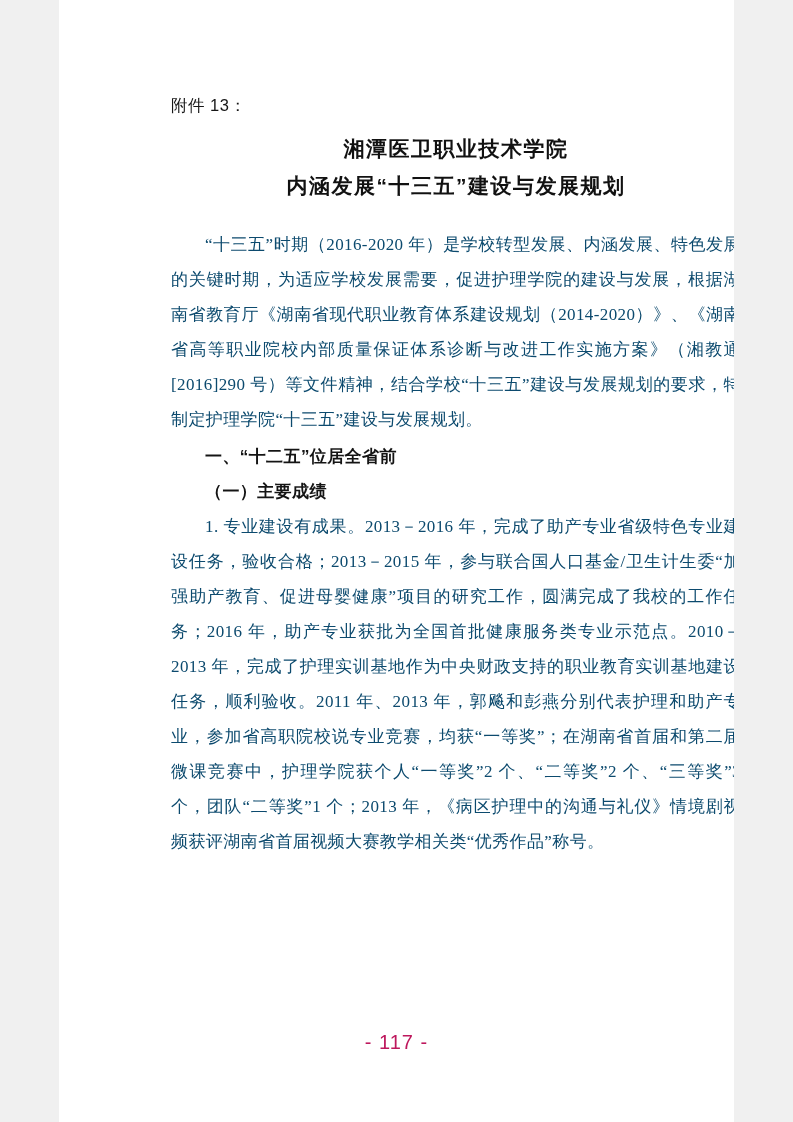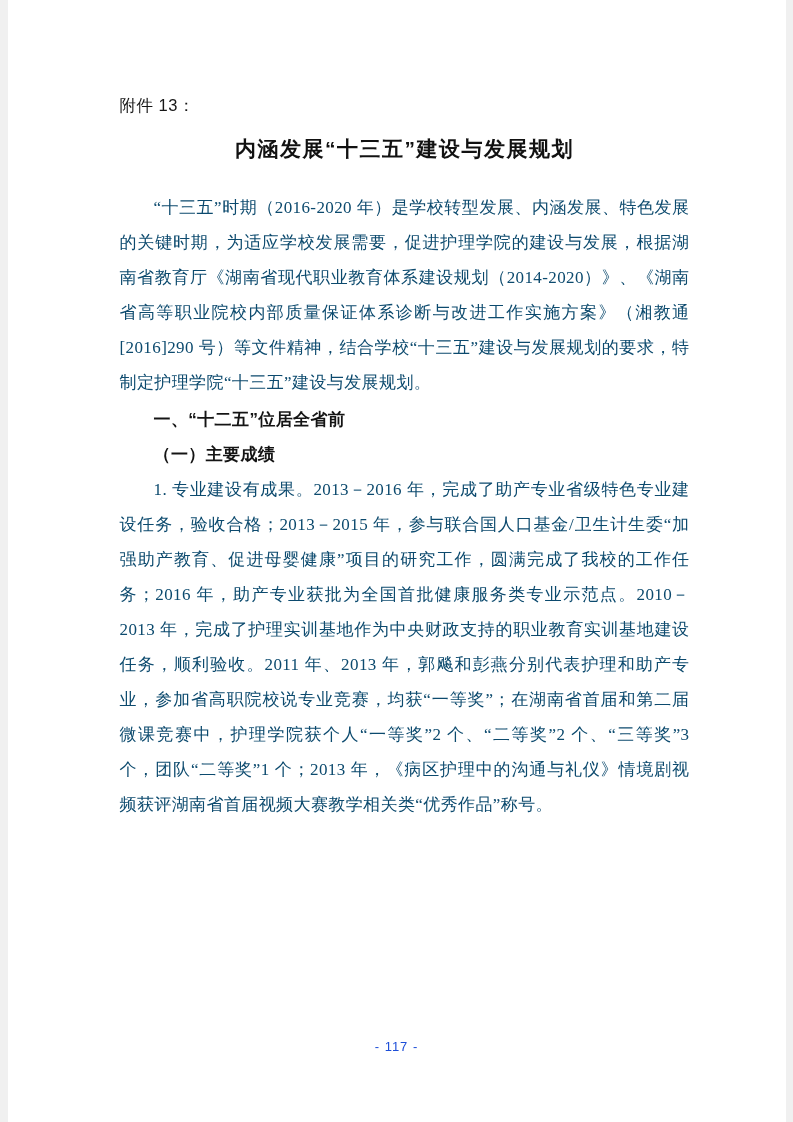--- a/index.html
+++ b/index.html
@@ -2,21 +2,21 @@
 <html><head>
 <meta charset="utf-8">
 <style>
   html, body {
     margin: 0;
     padding: 0;
     background: #f0f0f0;
   }
   .page {
     position: relative;
-    width: 778px;
+    width: 675px;
     height: 1122px;
     margin: 0 auto;
     background: #ffffff;
     box-sizing: border-box;
     overflow: hidden;
     font-family: "Liberation Serif", "DejaVu Serif", serif;
     color: #141414;
   }
   .page-inner {
     position: absolute;
@@ -75,34 +75,35 @@
     font-weight: bold;
     letter-spacing: 0.4px;
   }
   .page-number {
     position: absolute;
     left: 0;
     right: 0;
     bottom: 68px;
     text-align: center;
     font-family: "Liberation Sans", sans-serif;
-    font-size: 13px;
+    font-size: 20px;
     letter-spacing: 1px;
-    color: #1d4ed8;
+    color: #be185d;
   }
 </style>
 </head>
 <body>
 
 <div class="page">
   <div class="page-inner">
 
     <div class="attach-label">附件 13：</div>
 
     <div class="doc-title">
+      <span class="line">湘潭医卫职业技术学院</span>
       <span class="line">内涵发展“十三五”建设与发展规划</span>
     </div>
 
     <div class="body-block">
       <p class="para">“十三五”时期（2016-2020 年）是学校转型发展、内涵发展、特色发展的关键时期，为适应学校发展需要，促进护理学院的建设与发展，根据湖南省教育厅《湖南省现代职业教育体系建设规划（2014-2020）》、《湖南省高等职业院校内部质量保证体系诊断与改进工作实施方案》（湘教通[2016]290 号）等文件精神，结合学校“十三五”建设与发展规划的要求，特制定护理学院“十三五”建设与发展规划。</p>
 
       <p class="heading1">一、“十二五”位居全省前</p>
       <p class="heading2">（一）主要成绩</p>
 
       <p class="para">1. 专业建设有成果。2013－2016 年，完成了助产专业省级特色专业建设任务，验收合格；2013－2015 年，参与联合国人口基金/卫生计生委“加强助产教育、促进母婴健康”项目的研究工作，圆满完成了我校的工作任务；2016 年，助产专业获批为全国首批健康服务类专业示范点。2010－2013 年，完成了护理实训基地作为中央财政支持的职业教育实训基地建设任务，顺利验收。2011 年、2013 年，郭飚和彭燕分别代表护理和助产专业，参加省高职院校说专业竞赛，均获“一等奖”；在湖南省首届和第二届微课竞赛中，护理学院获个人“一等奖”2 个、“二等奖”2 个、“三等奖”3 个，团队“二等奖”1 个；2013 年，《病区护理中的沟通与礼仪》情境剧视频获评湖南省首届视频大赛教学相关类“优秀作品”称号。</p>

